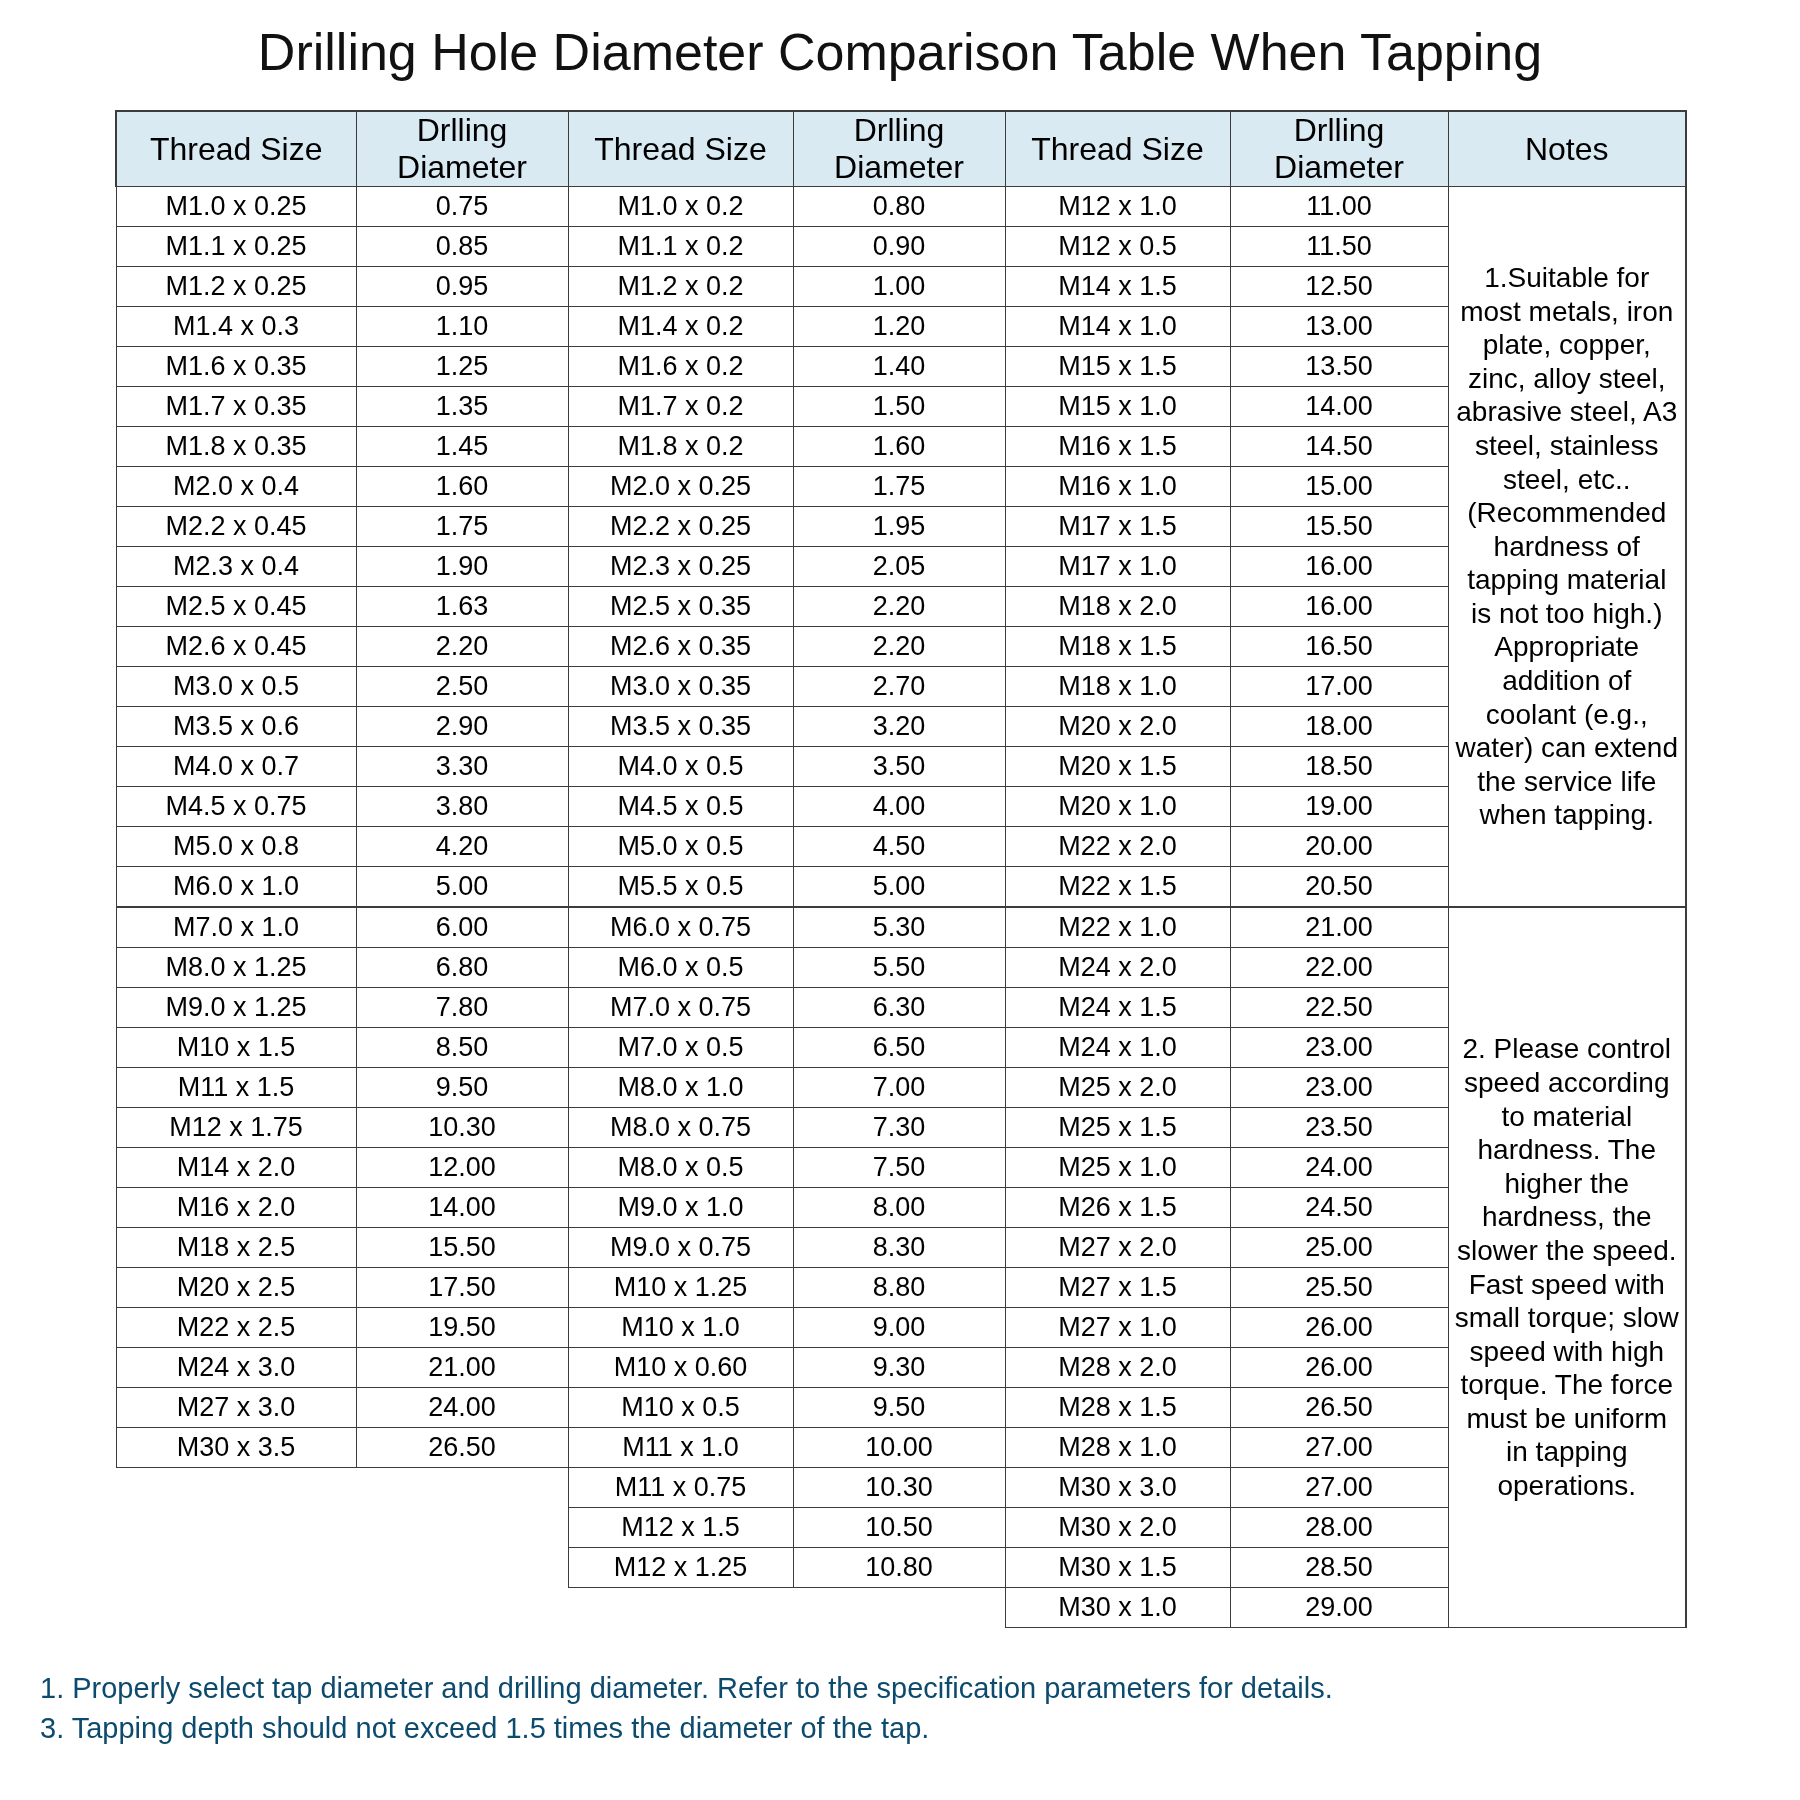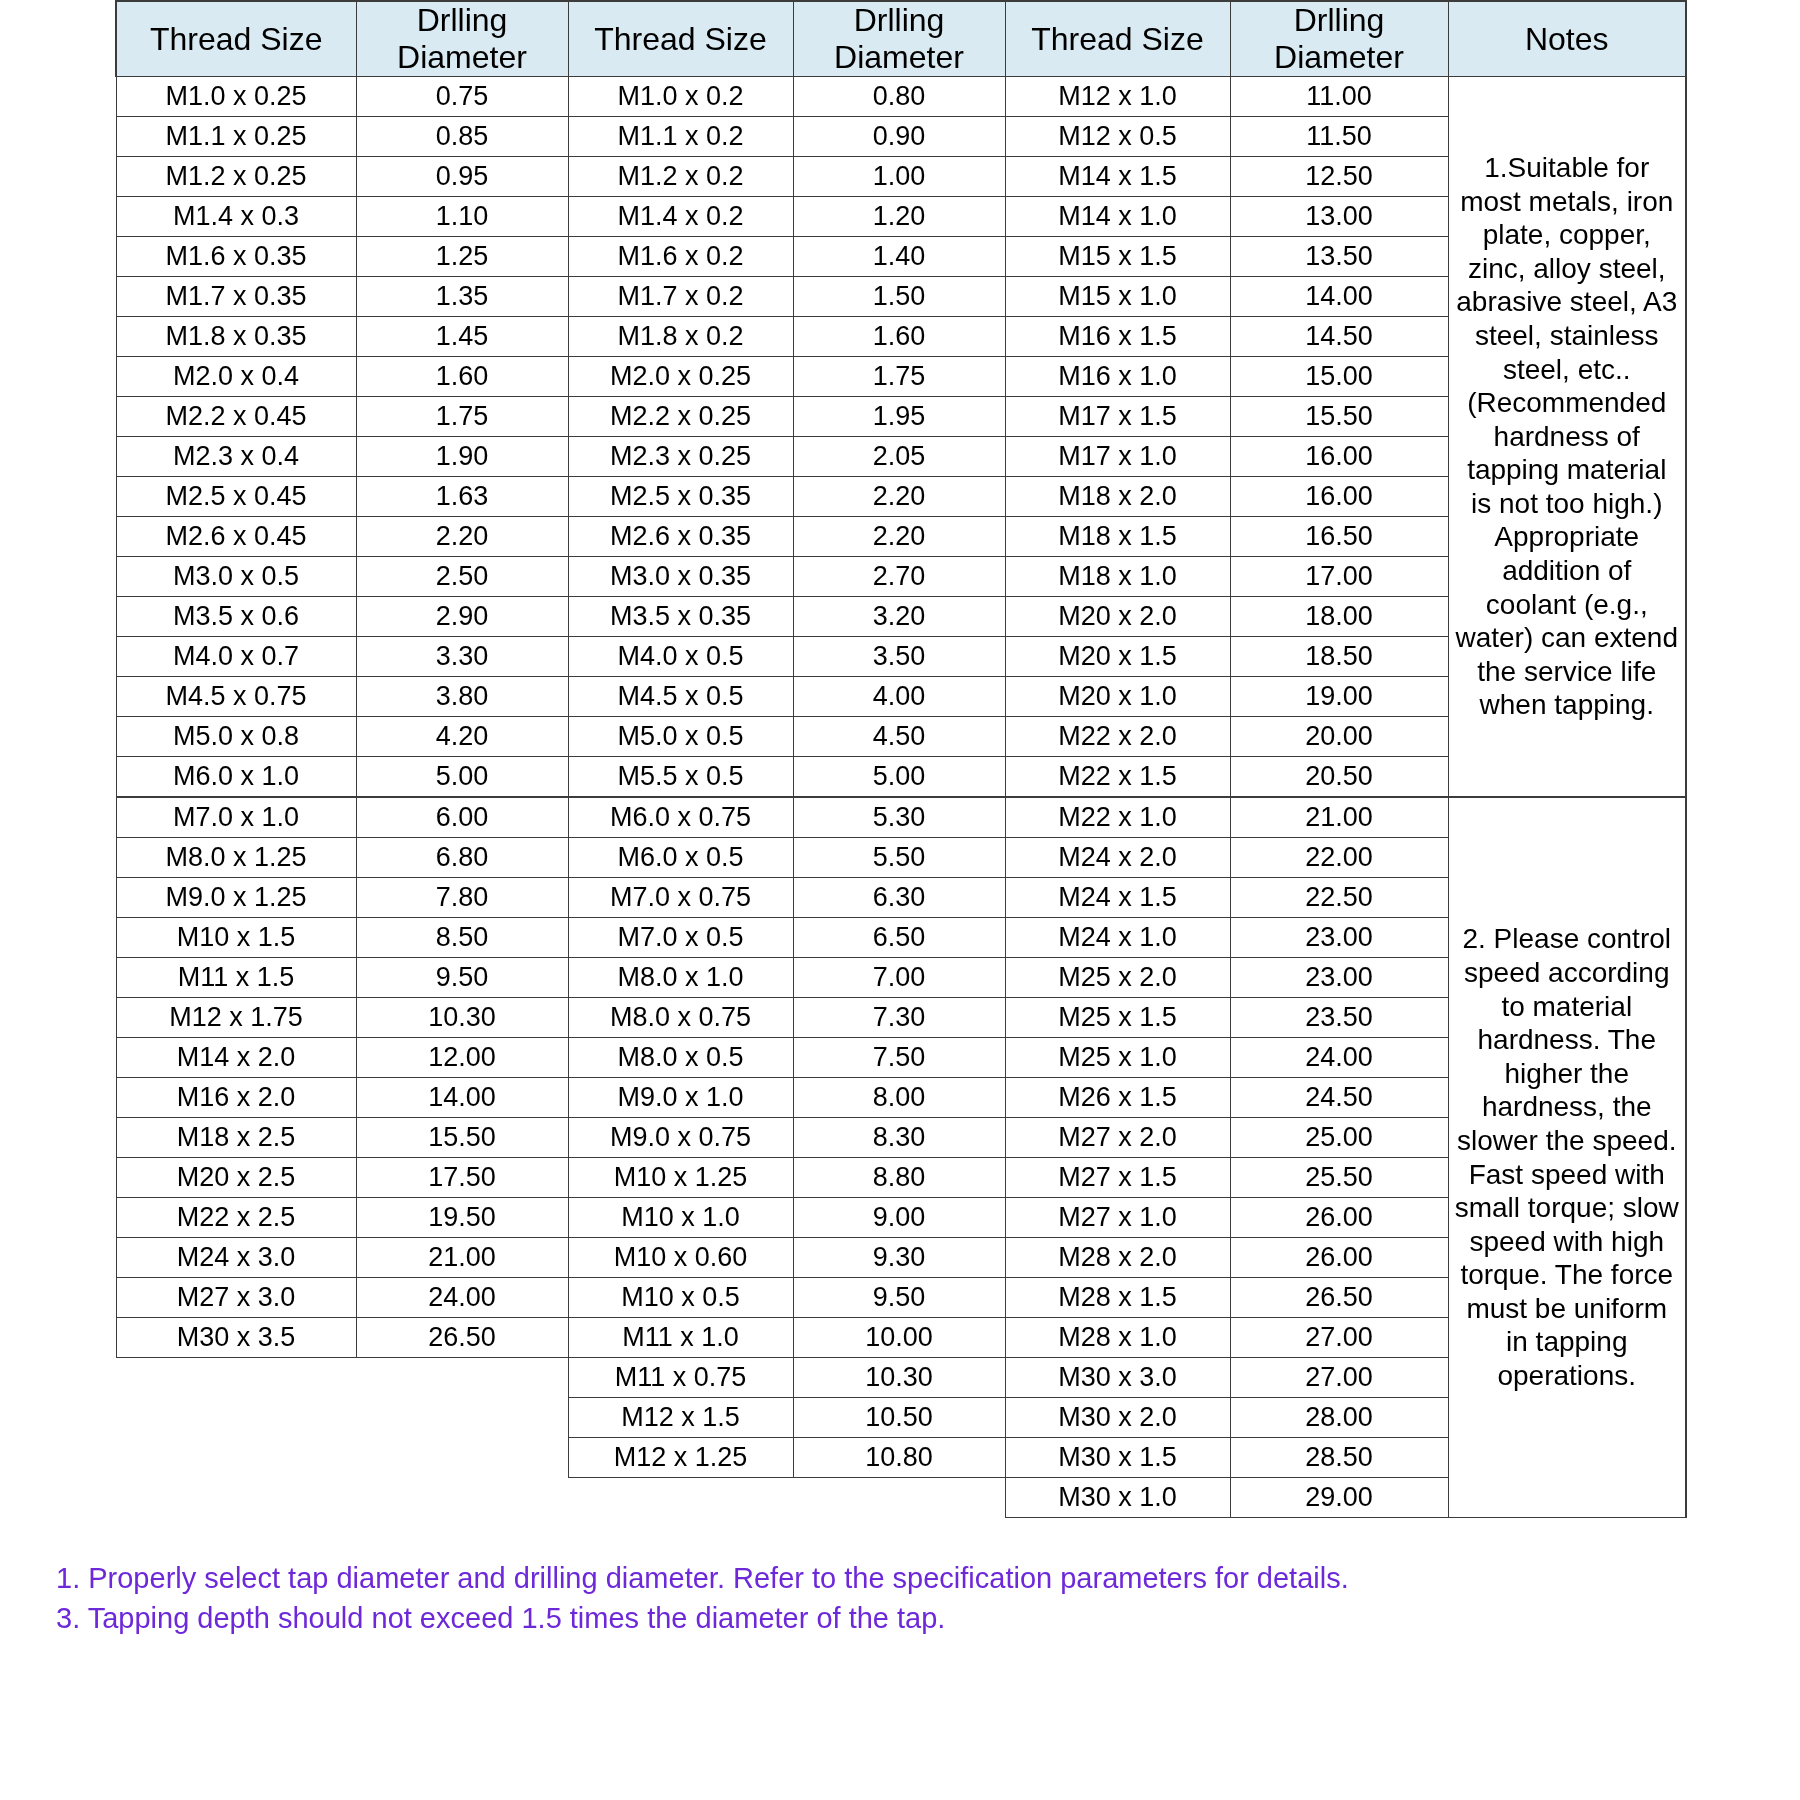--- a/index.html
+++ b/index.html
@@ -50,33 +50,34 @@
     background: transparent;
   }
   tbody td.notes {
     font-size: 28px;
     line-height: 1.20;
     padding: 4px 5px;
     border-right: 2px solid #3c3c3c;
   }
   tbody td.split { border-top: 2px solid #3c3c3c; text-align: center; }
   .footer {
-    margin: 40px 0 0 56px;
+    margin: 40px 0 0 40px;
     font-size: 29px;
     line-height: 40px;
-    color: #6d28d9;
+    color: #0c4a6e;
   }
   .footer .line { white-space: nowrap; }
   .footer .line.indent { padding-left: 36px; }
 </style>
 </head>
 <body>
 
 <div class="page">
 
+  <h1 class="title">Drilling Hole Diameter Comparison Table When Tapping</h1>
 
   <table class="main">
     <colgroup>
       <col style="width:240px">
         <col style="width:212px">
       <col style="width:225px">
         <col style="width:212px">
       <col style="width:225px">
         <col style="width:218px">
       <col style="width:238px">

